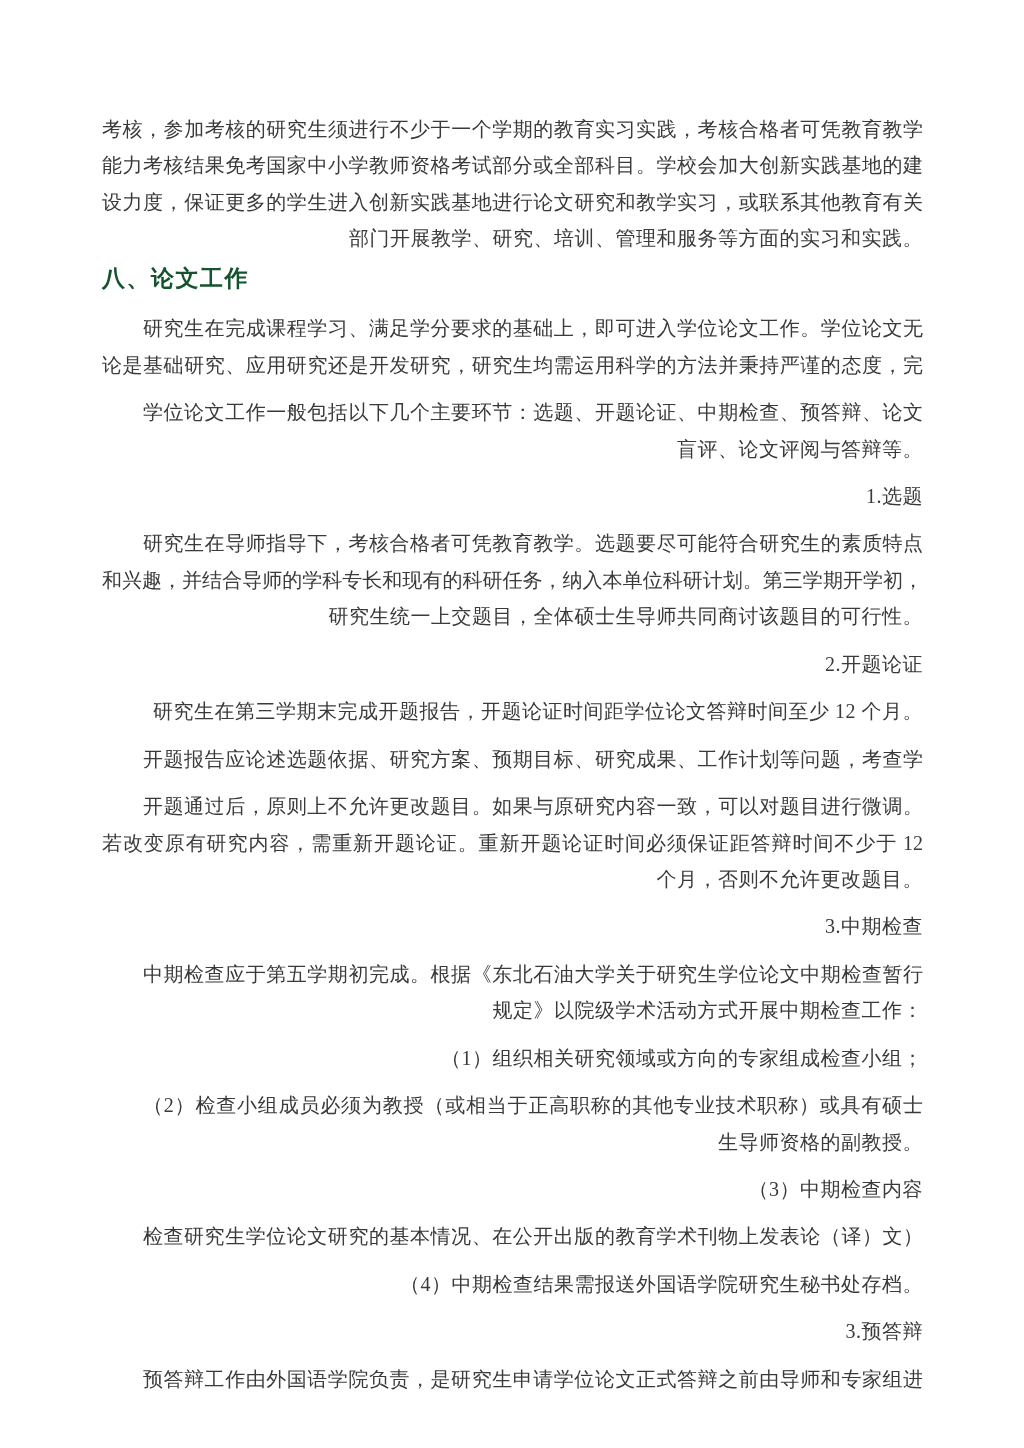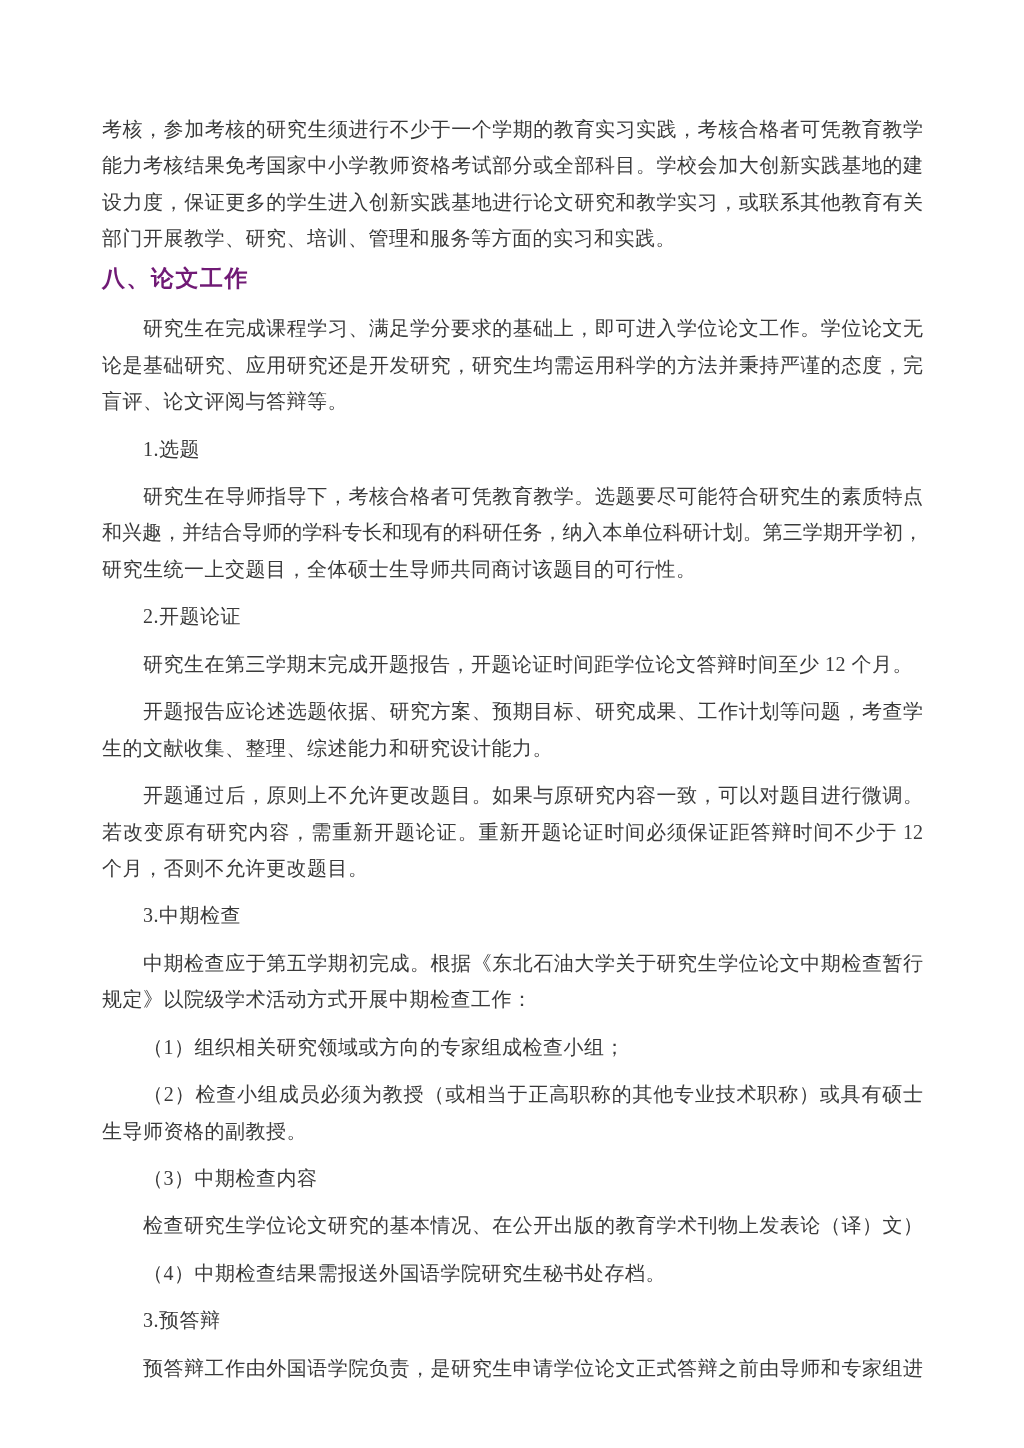--- a/index.html
+++ b/index.html
@@ -21,20 +21,21 @@
     color: #3a3a3a;
     font-family: "Liberation Serif", "DejaVu Serif", serif;
     font-size: 20px;
   }
   .ln {
     height: 36.45px;
     line-height: 36.45px;
     overflow: hidden;
     letter-spacing: 0.5px;
     white-space: nowrap;
+    text-align: right;
   }
   
   .j {
     letter-spacing: 0;
     white-space: normal;
     text-align: justify;
     text-align-last: justify;
     text-justify: inter-character;
   }
   
@@ -43,45 +44,45 @@
     margin-top: 11px;
   }
   .heading {
     margin: 0;
     height: 42.5px;
     line-height: 42.5px;
     font-family: "Liberation Sans", "DejaVu Sans", sans-serif;
     font-weight: 700;
     font-size: 23px;
     letter-spacing: 1.5px;
-    color: #701a75;
+    color: #14532d;
   }
 </style>
 </head>
 <body>
 
 <div class="page">
   <div class="ln j">考核，参加考核的研究生须进行不少于一个学期的教育实习实践，考核合格者可凭教育教学</div>
   <div class="ln j">能力考核结果免考国家中小学教师资格考试部分或全部科目。学校会加大创新实践基地的建</div>
   <div class="ln j">设力度，保证更多的学生进入创新实践基地进行论文研究和教学实习，或联系其他教育有关</div>
   <div class="ln">部门开展教学、研究、培训、管理和服务等方面的实习和实践。</div>
 
   <h2 class="heading">八、论文工作</h2>
 
   <div class="ln j ind">研究生在完成课程学习、满足学分要求的基础上，即可进入学位论文工作。学位论文无</div>
   <div class="ln j">论是基础研究、应用研究还是开发研究，研究生均需运用科学的方法并秉持严谨的态度，完</div>
+  <div class="ln j ind">学位论文工作一般包括以下几个主要环节：选题、开题论证、中期检查、预答辩、论文</div>
   <div class="ln">盲评、论文评阅与答辩等。</div>
   <div class="ln ind">1.选题</div>
   <div class="ln j ind">研究生在导师指导下，考核合格者可凭教育教学。选题要尽可能符合研究生的素质特点</div>
   <div class="ln j">和兴趣，并结合导师的学科专长和现有的科研任务，纳入本单位科研计划。第三学期开学初，</div>
   <div class="ln">研究生统一上交题目，全体硕士生导师共同商讨该题目的可行性。</div>
   <div class="ln ind">2.开题论证</div>
   <div class="ln ind">研究生在第三学期末完成开题报告，开题论证时间距学位论文答辩时间至少 12 个月。</div>
   <div class="ln j ind">开题报告应论述选题依据、研究方案、预期目标、研究成果、工作计划等问题，考查学</div>
-  <div class="ln">生的文献收集、整理、综述能力和研究设计能力。</div>
   <div class="ln j ind">开题通过后，原则上不允许更改题目。如果与原研究内容一致，可以对题目进行微调。</div>
   <div class="ln j">若改变原有研究内容，需重新开题论证。重新开题论证时间必须保证距答辩时间不少于 12</div>
   <div class="ln">个月，否则不允许更改题目。</div>
   <div class="ln ind">3.中期检查</div>
   <div class="ln j ind">中期检查应于第五学期初完成。根据《东北石油大学关于研究生学位论文中期检查暂行</div>
   <div class="ln">规定》以院级学术活动方式开展中期检查工作：</div>
   <div class="ln ind">（1）组织相关研究领域或方向的专家组成检查小组；</div>
   <div class="ln j ind">（2）检查小组成员必须为教授（或相当于正高职称的其他专业技术职称）或具有硕士</div>
   <div class="ln">生导师资格的副教授。</div>
   <div class="ln ind">（3）中期检查内容</div>

